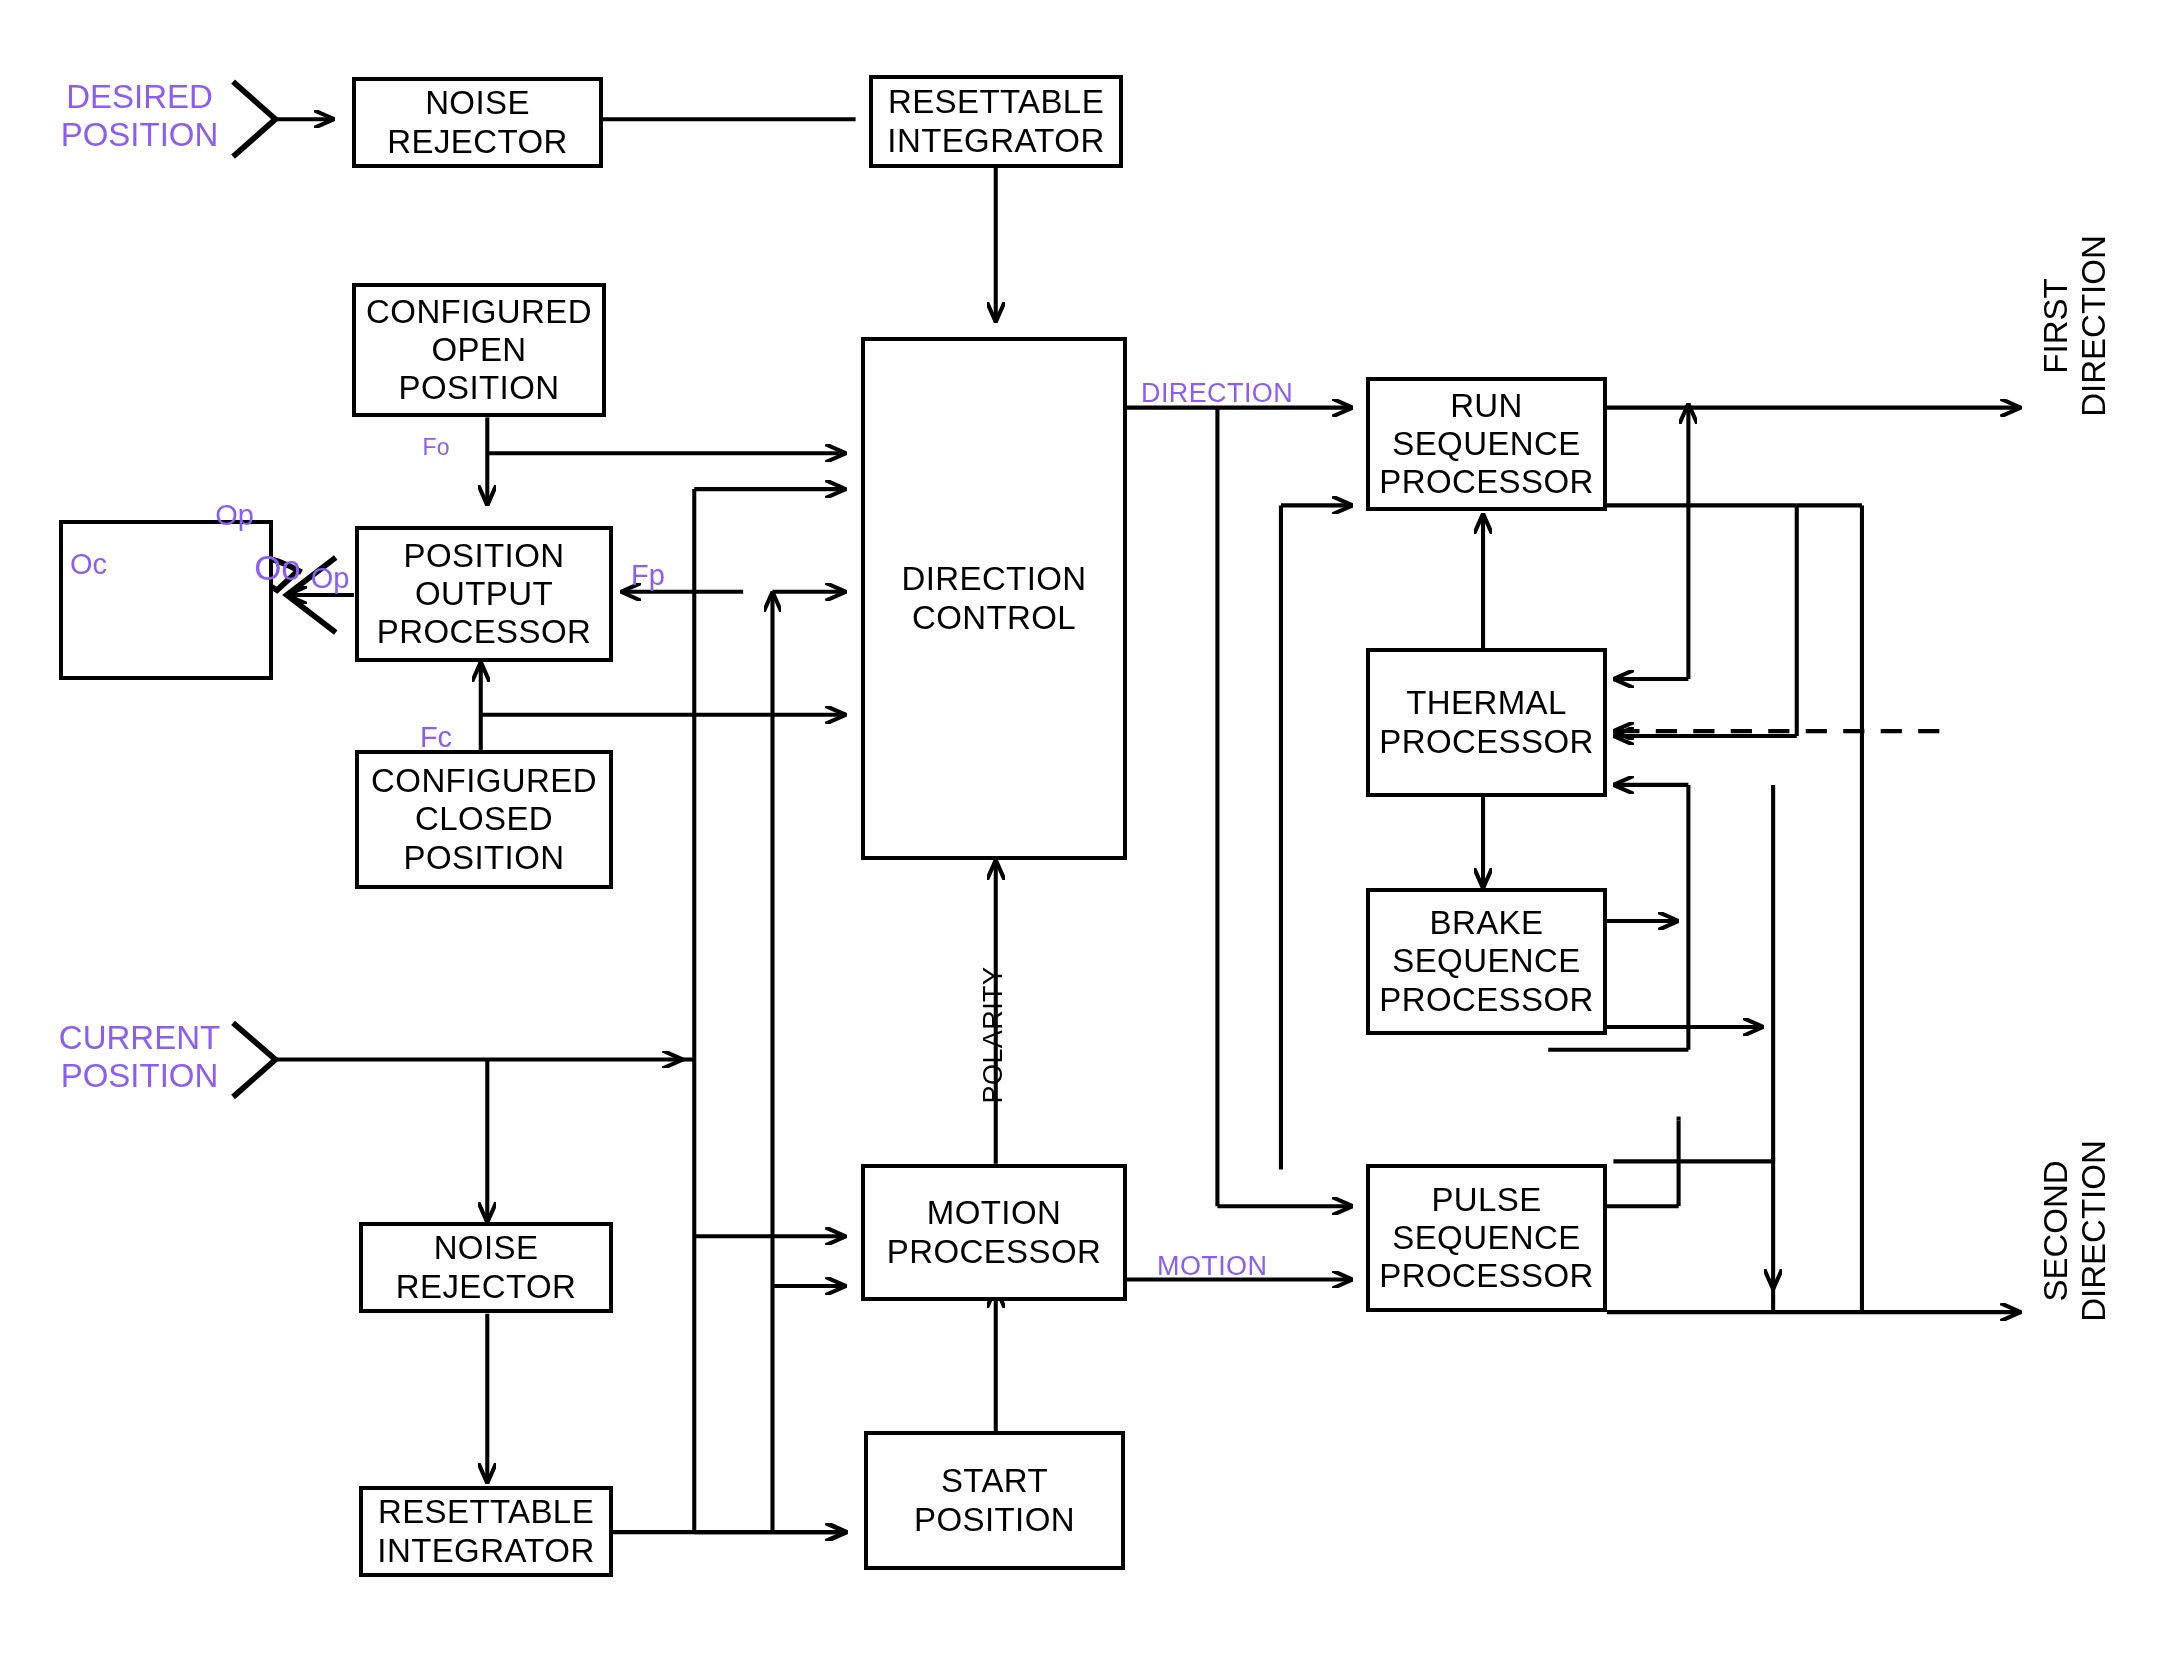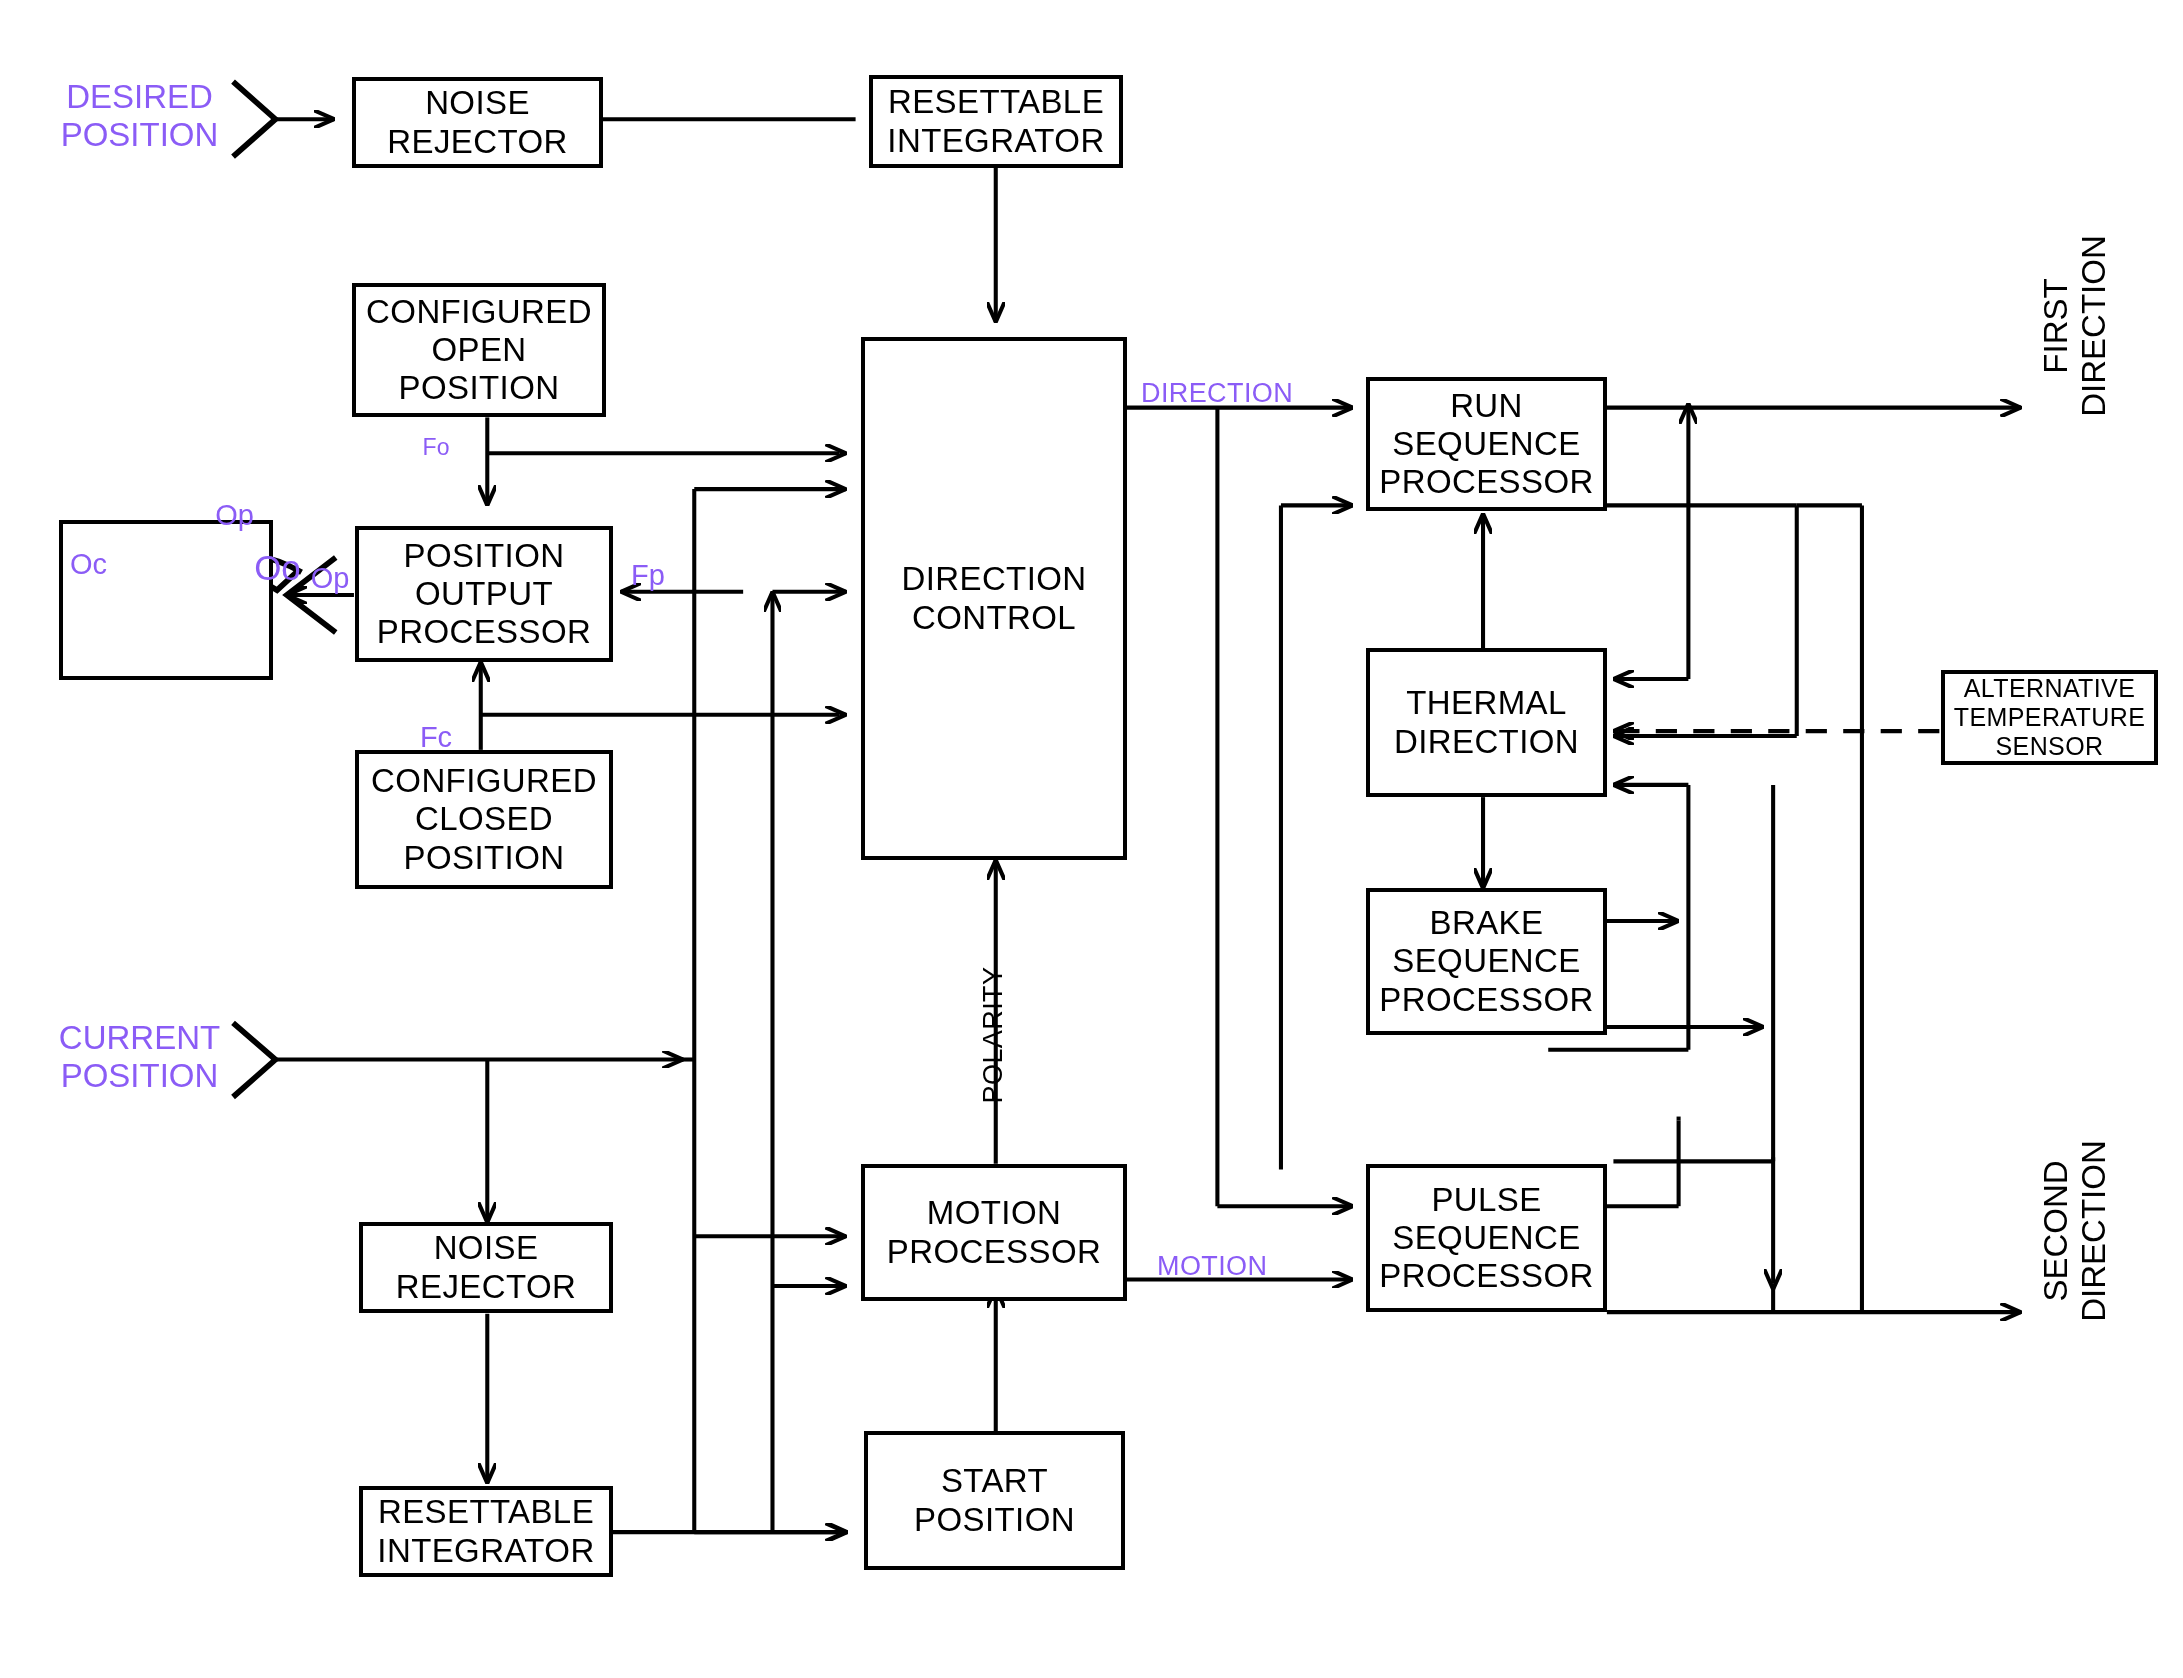--- a/index.html
+++ b/index.html
@@ -193,21 +193,21 @@
 POSITION</div>
 
   <div class="box" style="left:861px;top:337px;width:266px;height:523px;">DIRECTION
 CONTROL</div>
 
   <div class="box" style="left:1366px;top:377px;width:241px;height:134px;">RUN
 SEQUENCE
 PROCESSOR</div>
 
   <div class="box" style="left:1366px;top:648px;width:241px;height:149px;">THERMAL
-DIRECTION</div>
+PROCESSOR</div>
 
   <div class="box" style="left:1366px;top:888px;width:241px;height:147px;">BRAKE
 SEQUENCE
 PROCESSOR</div>
 
   <div class="box" style="left:1366px;top:1164px;width:241px;height:148px;">PULSE
 SEQUENCE
 PROCESSOR</div>
 
   <div class="box" style="left:861px;top:1164px;width:266px;height:137px;">MOTION
@@ -215,23 +215,20 @@
 
   <div class="box" style="left:864px;top:1431px;width:261px;height:139px;">START
 POSITION</div>
 
   <div class="box" style="left:359px;top:1222px;width:254px;height:91px;">NOISE
 REJECTOR</div>
 
   <div class="box" style="left:359px;top:1486px;width:254px;height:91px;">RESETTABLE
 INTEGRATOR</div>
 
-  <div class="box" style="left:1941px;top:670px;width:217px;height:95px;font-size:25px;">ALTERNATIVE
-TEMPERATURE
-SENSOR</div>
 
   <div class="box" style="left:59px;top:520px;width:214px;height:160px;"></div>
 
   <div class="lbl" style="left:46px;top:78px;width:187px;">DESIRED
 POSITION</div>
 
   <div class="lbl" style="left:46px;top:1019px;width:187px;">CURRENT
 POSITION</div>
 
 

